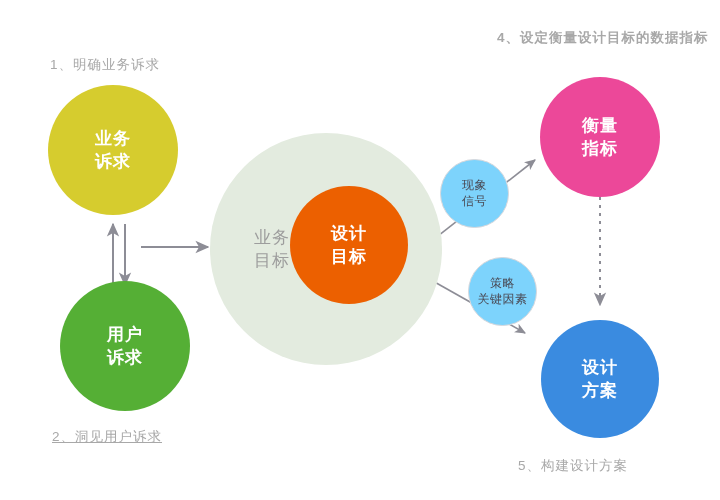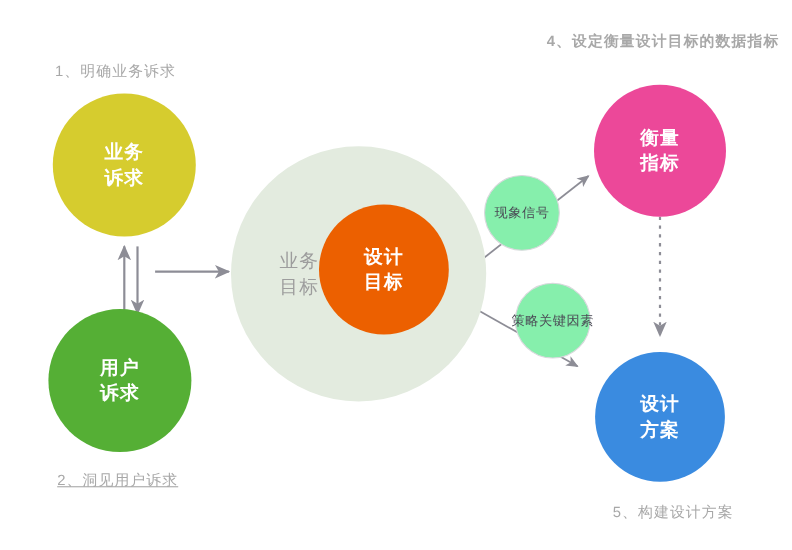--- a/index.html
+++ b/index.html
@@ -47,24 +47,24 @@
   }
   .node-pale .node-label {
     color: #9d9d9d;
     font-size: 17px;
     letter-spacing: 1px;
     font-weight: normal;
   }
   .pill {
     position: absolute;
     border-radius: 50%;
-    background: #86efac;
+    background: #7dd3fc;
     border: 1px solid #d8d8dc;
     display: flex;
-    flex-direction: row;
+    flex-direction: column;
     align-items: center;
     justify-content: center;
     box-sizing: border-box;
     line-height: 1.32;
     z-index: 6;
   }
   .pill .node-label {
     color: #4a4a55;
     font-size: 12px;
     white-space: nowrap;
@@ -111,21 +111,21 @@
 
      design solution --&gt;
     <line x1="600" y1="197" x2="600" y2="305" stroke="#8d8d96" stroke-width="2" stroke-dasharray="3 5" marker-end="url(#arrowOpen)"></line>
   </svg>
 
   <div class="node node-strong" style="left:48px; top:85px; width:130px; height:130px; background:#d6cc2e; z-index:4;">
     <span class="node-label">业务</span>
     <span class="node-label">诉求</span>
   </div>
 
-  <div class="node node-strong" style="left:44px; top:281px; width:130px; height:130px; background:#55af35; z-index:4;">
+  <div class="node node-strong" style="left:60px; top:281px; width:130px; height:130px; background:#55af35; z-index:4;">
     <span class="node-label">用户</span>
     <span class="node-label">诉求</span>
   </div>
 
   <div class="node node-pale" style="left:210px; top:133px; width:232px; height:232px; background:#e3ebdf; z-index:2;">
     <span class="node-label" style="margin-left:-108px;">业务</span>
     <span class="node-label" style="margin-left:-108px;">目标</span>
   </div>
 
   <div class="node node-strong" style="left:290px; top:186px; width:118px; height:118px; background:#ec6000; z-index:3;">
@@ -153,15 +153,15 @@
     <span class="node-label">关键因素</span>
   </div>
 
   <div class="caption" style="left:50px; top:58px;">1、明确业务诉求</div>
 
   <div class="caption" style="left:52px; top:430px;text-decoration:underline;">2、洞见用户诉求</div>
 
 
   <div class="caption" style="left:497px; top:31px;font-weight:bold;">4、设定衡量设计目标的数据指标</div>
 
-  <div class="caption" style="left:557px; top:459px;">5、构建设计方案</div>
+  <div class="caption" style="left:518px; top:459px;">5、构建设计方案</div>
 
 </div>
 
 </body></html>

